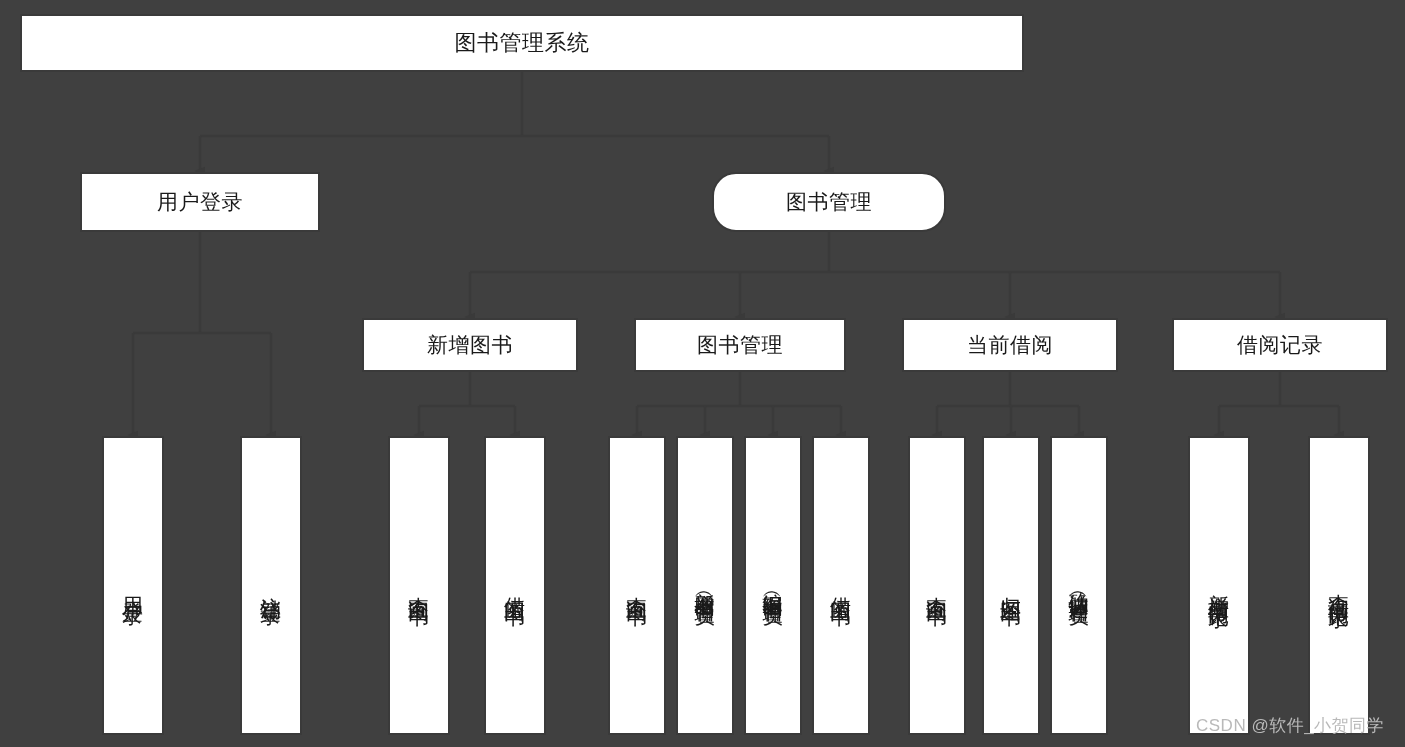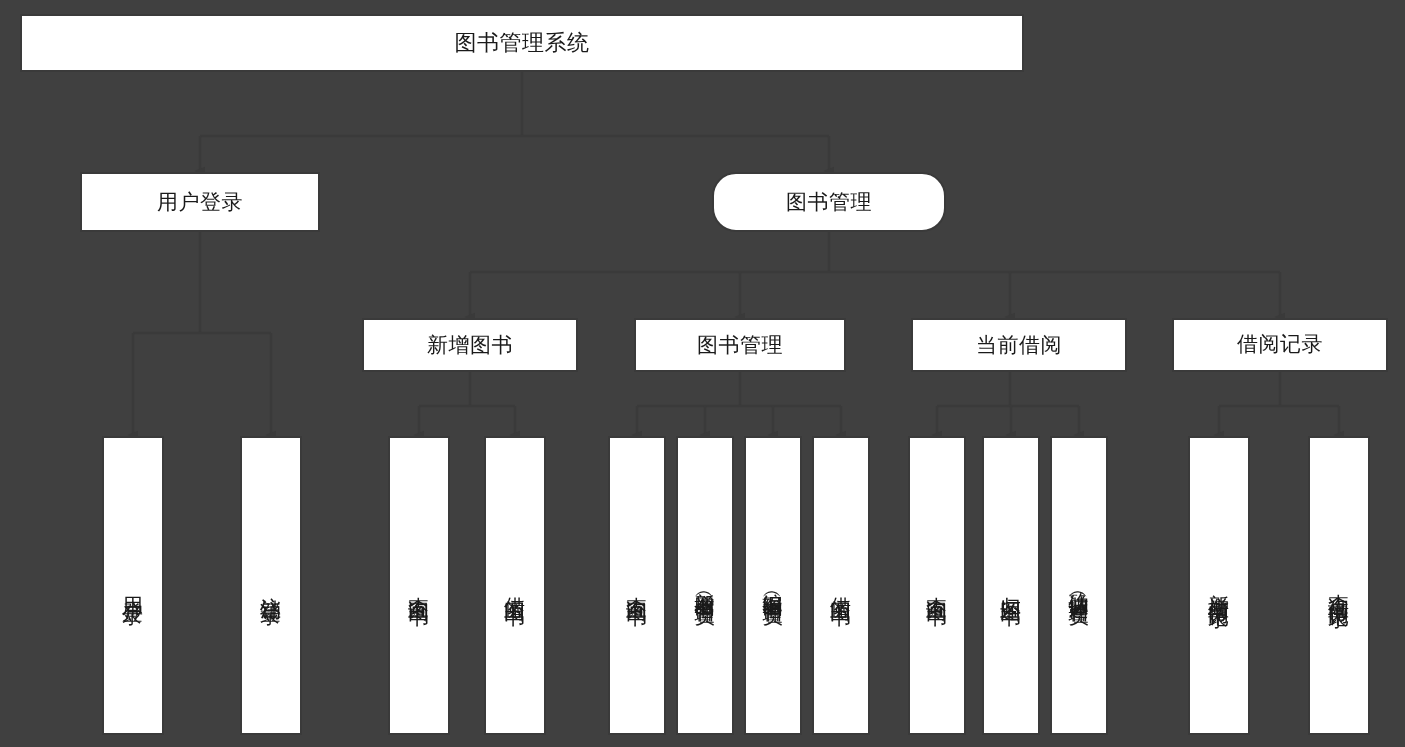--- a/index.html
+++ b/index.html
@@ -133,24 +133,24 @@
       </div>
       <div class="node horiz" style="left: 712px; top: 172px; width: 234px; height: 60px; border-radius: 24px;">
         <span class="node-label">图书管理</span>
       </div>
       <div class="node horiz" style="left: 362px; top: 318px; width: 216px; height: 54px;">
         <span class="node-label">新增图书</span>
       </div>
       <div class="node horiz" style="left: 634px; top: 318px; width: 212px; height: 54px;">
         <span class="node-label">图书管理</span>
       </div>
-      <div class="node horiz" style="left: 902px; top: 318px; width: 216px; height: 54px; margin-left: 9px;">
+      <div class="node horiz" style="left: 902px; top: 318px; width: 216px; height: 54px;">
         <span class="node-label">当前借阅</span>
       </div>
-      <div class="node horiz" style="left: 1172px; top: 318px; width: 216px; height: 54px; font-family: Liberation Serif, serif;">
+      <div class="node horiz" style="left: 1172px; top: 318px; width: 216px; height: 54px;">
         <span class="node-label">借阅记录</span>
       </div>
       <div class="node vert" style="left: 102px; top: 436px; width: 62px; height: 299px;">
         <span class="node-label">用户登录</span>
       </div>
       <div class="node vert" style="left: 240px; top: 436px; width: 62px; height: 299px;">
         <span class="node-label">注销登录</span>
       </div>
       <div class="node vert" style="left: 388px; top: 436px; width: 62px; height: 299px;">
         <span class="node-label">查询图书</span>
@@ -179,13 +179,14 @@
       <div class="node vert tall" style="left: 1050px; top: 436px; width: 58px; height: 299px;">
         <span class="node-label">确认归还（管理员）</span>
       </div>
       <div class="node vert" style="left: 1188px; top: 436px; width: 62px; height: 299px;">
         <span class="node-label">新增借阅记录</span>
       </div>
       <div class="node vert" style="left: 1308px; top: 436px; width: 62px; height: 299px;">
         <span class="node-label">查询借阅记录</span>
       </div>
     </div>
+  <div class="watermark" style="left: 1196px; top: 714px;">CSDN @软件_小贺同学</div>
 </div>
 
 </body></html>

